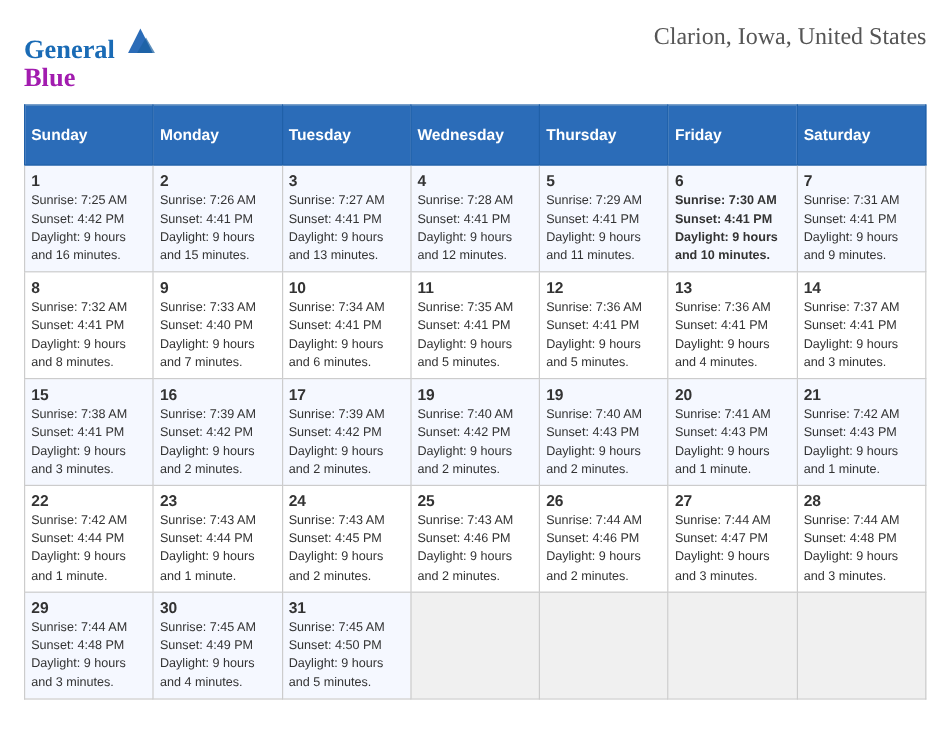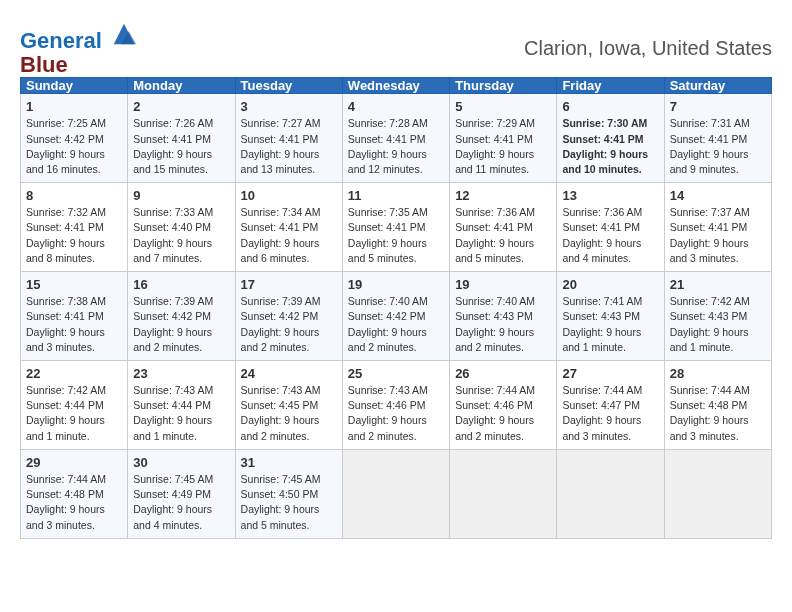--- a/index.html
+++ b/index.html
@@ -6,21 +6,23 @@
     body {
       font-family: Arial, sans-serif;
       background: #fff;
       width: 792px;
       min-height: 612px;
       padding: 20px;
     }
     .header {
       display: flex;
       justify-content: space-between;
-      align-items: center;
+      align-items: flex-start;
+      margin-bottom: 10px;
+      font-family: Liberation Serif, serif;
     }
     .logo {
       display: flex;
       align-items: center;
     }
     .logo-text {
       font-size: 22px;
       font-weight: bold;
       color: #333;
       line-height: 1.1;
@@ -48,21 +50,21 @@
     table {
       width: 100%;
       border-collapse: collapse;
       table-layout: fixed;
     }
     thead tr th {
       background: #2b6cb8;
       color: #fff;
       font-size: 13px;
       font-weight: bold;
-      padding: 0 5px;
+      padding: 17px 5px;
       text-align: left;
       border: 1px solid #2060a8;
     }
     tbody tr td {
       vertical-align: top;
       padding: 5px 5px;
       font-size: 11px;
       color: #333;
       border: 1px solid #ccc;
       height: 85px;
@@ -95,21 +97,21 @@
 <div class="header">
   <div class="logo">
     <div>
       <div class="logo-text">
         <span>General</span>
         <svg class="logo-icon" viewBox="0 0 30 30">
           <polygon points="4,26 15,4 26,26" fill="#2b6cb8"></polygon>
           <polygon points="12,26 20,12 28,26" fill="#1a5fa0" opacity="0.7"></polygon>
         </svg>
       </div>
-      <div class="logo-text"><span style="color:#7f1d1d">Blue</span></div>
+      <div class="logo-text"><span style="color:#a21caf">Blue</span></div>
     </div>
   </div>
   <div class="title-block">
     <div class="location">Clarion, Iowa, United States</div>
   </div>
 </div>
 
 <table>
   <thead>
     <tr id="weekday-header">

